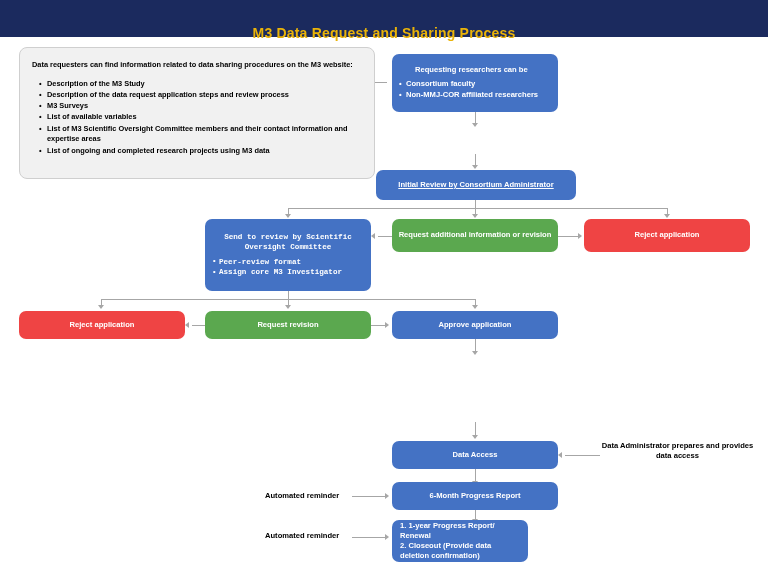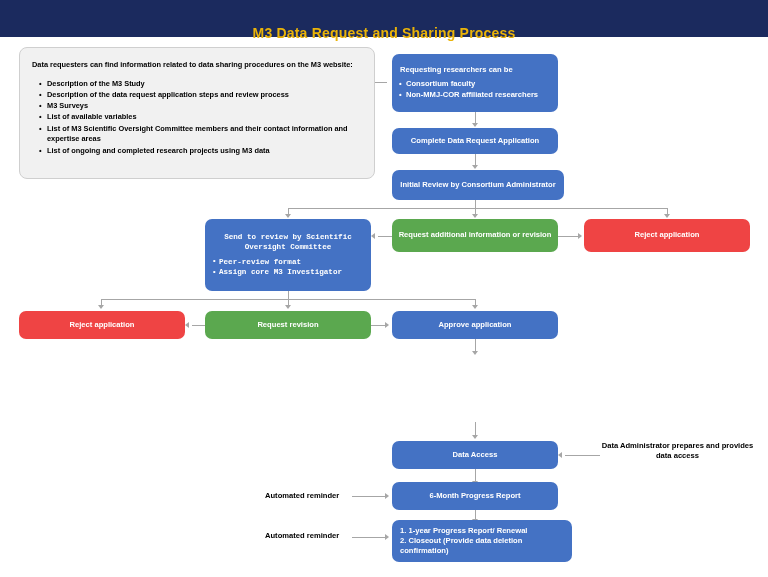--- a/index.html
+++ b/index.html
@@ -54,21 +54,21 @@
   .node.center {
     align-items: center;
     text-align: center;
   }
   .node .title {
     text-align: center;
     padding: 0 6px;
   }
   .node .title.left {
     text-align: left;
-    padding-left: 8px;
+    padding-left: 23px;
   }
   .node ul {
     margin: 4px 0 0 0;
     padding: 0 6px 0 14px;
     list-style: none;
     align-self: stretch;
   }
   .node ul li {
     position: relative;
     text-align: left;
@@ -180,28 +180,25 @@
     <div class="title left">Requesting researchers can be</div>
     <ul>
       <li>Consortium faculty</li>
       <li>Non-MMJ-COR affiliated researchers</li>
     </ul>
   </div>
 
   <div class="line vline" style="left:475px; top:112px; height:12px;"></div>
   <div class="arrow arrow-down" style="left:472px; top:123px;"></div>
 
-  <div class="node blue center" style="left:392px; top:128px; width:166px; height:26px;">
-    <div class="title">Complete Data Request Application</div>
-  </div>
 
   <div class="line vline" style="left:475px; top:154px; height:12px;"></div>
   <div class="arrow arrow-down" style="left:472px; top:165px;"></div>
 
-  <div class="node blue center" style="left:392px; top:170px; width:172px; height:30px;">
+  <div class="node blue center" style="left:376px; top:170px; width:200px; height:30px;text-decoration:underline;">
     <div class="title">Initial Review by Consortium Administrator</div>
   </div>
 
   <div class="line vline" style="left:475px; top:200px; height:8px;"></div>
   <div class="line hline" style="left:288px; top:208px; width:379px;"></div>
 
   <div class="line vline" style="left:288px; top:208px; height:8px;"></div>
   <div class="arrow arrow-down" style="left:285px; top:214px;"></div>
 
   <div class="line vline" style="left:475px; top:208px; height:8px;"></div>
@@ -281,21 +278,21 @@
     <div class="title">6-Month Progress Report</div>
   </div>
 
   <div class="caption" style="left:265px; top:491px; width:125px;">Automated reminder</div>
   <div class="line hline" style="left:352px; top:496px; width:33px;"></div>
   <div class="arrow arrow-right" style="left:385px; top:493px;"></div>
 
   <div class="line vline" style="left:475px; top:510px; height:10px;"></div>
   <div class="arrow arrow-down" style="left:472px; top:519px;"></div>
 
-  <div class="node blue" style="left:392px; top:520px; width:180px; height:42px;">
+  <div class="node blue" style="left:392px; top:520px; width:136px; height:42px;">
     <div class="title left" style="padding-left:8px;">1. 1-year Progress Report/ Renewal</div>
     <div class="title left" style="padding-left:8px;">2. Closeout (Provide data deletion confirmation)</div>
   </div>
 
   <div class="caption" style="left:265px; top:531px; width:125px;">Automated reminder</div>
   <div class="line hline" style="left:352px; top:537px; width:33px;"></div>
   <div class="arrow arrow-right" style="left:385px; top:534px;"></div>
 
 </div>
 

